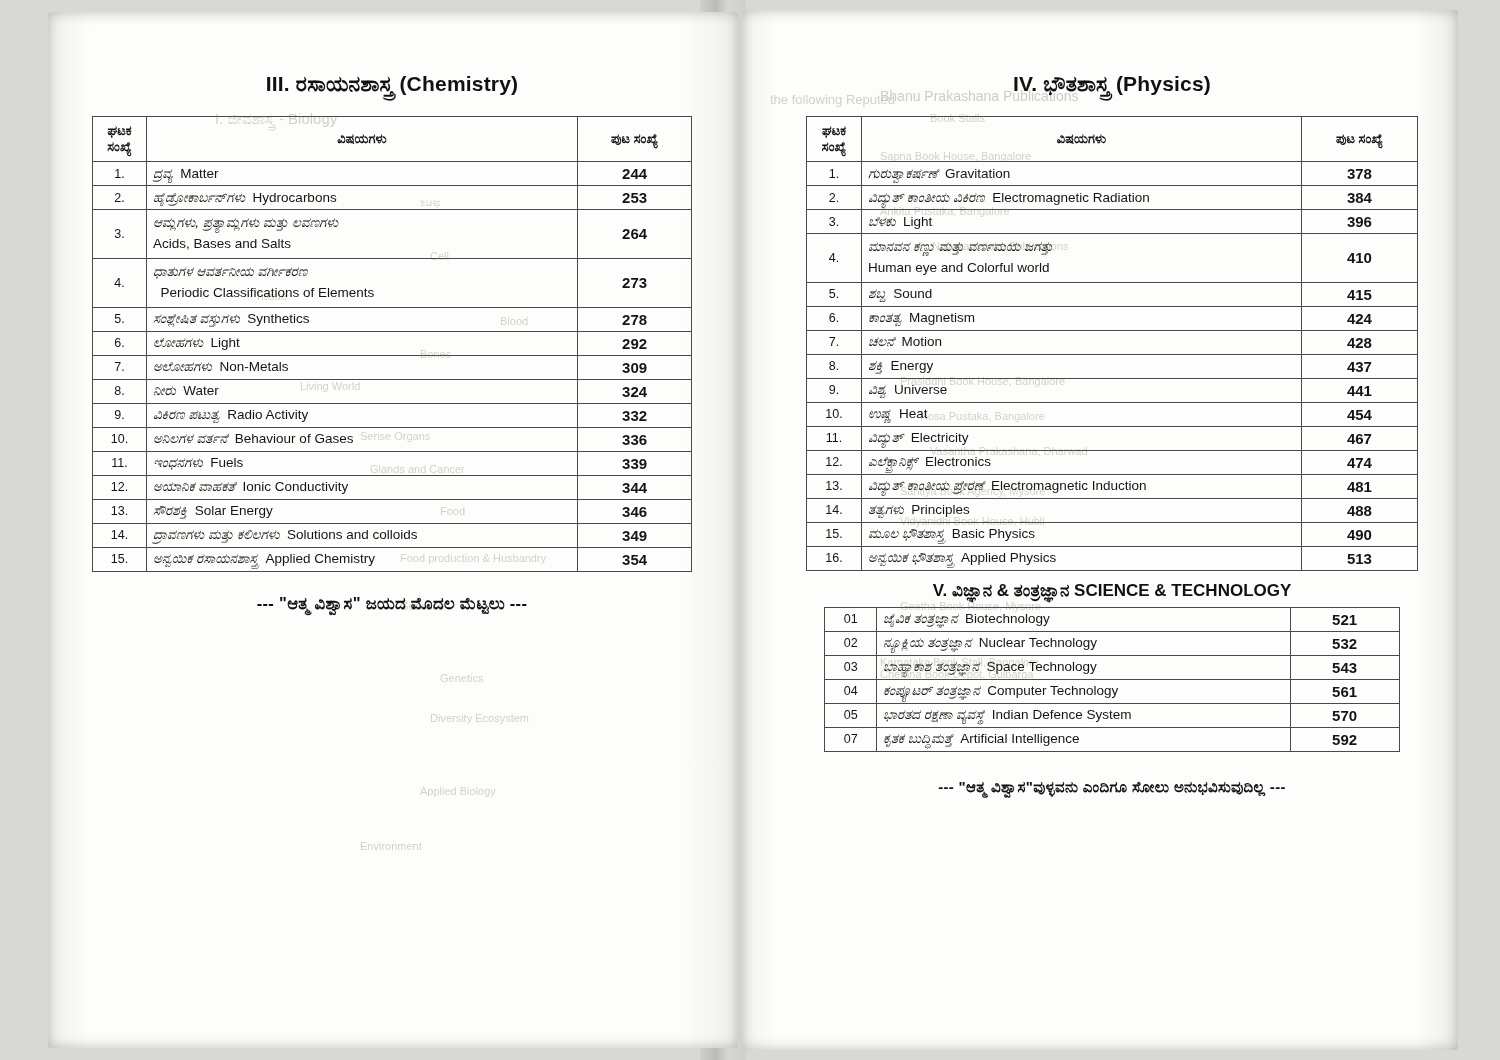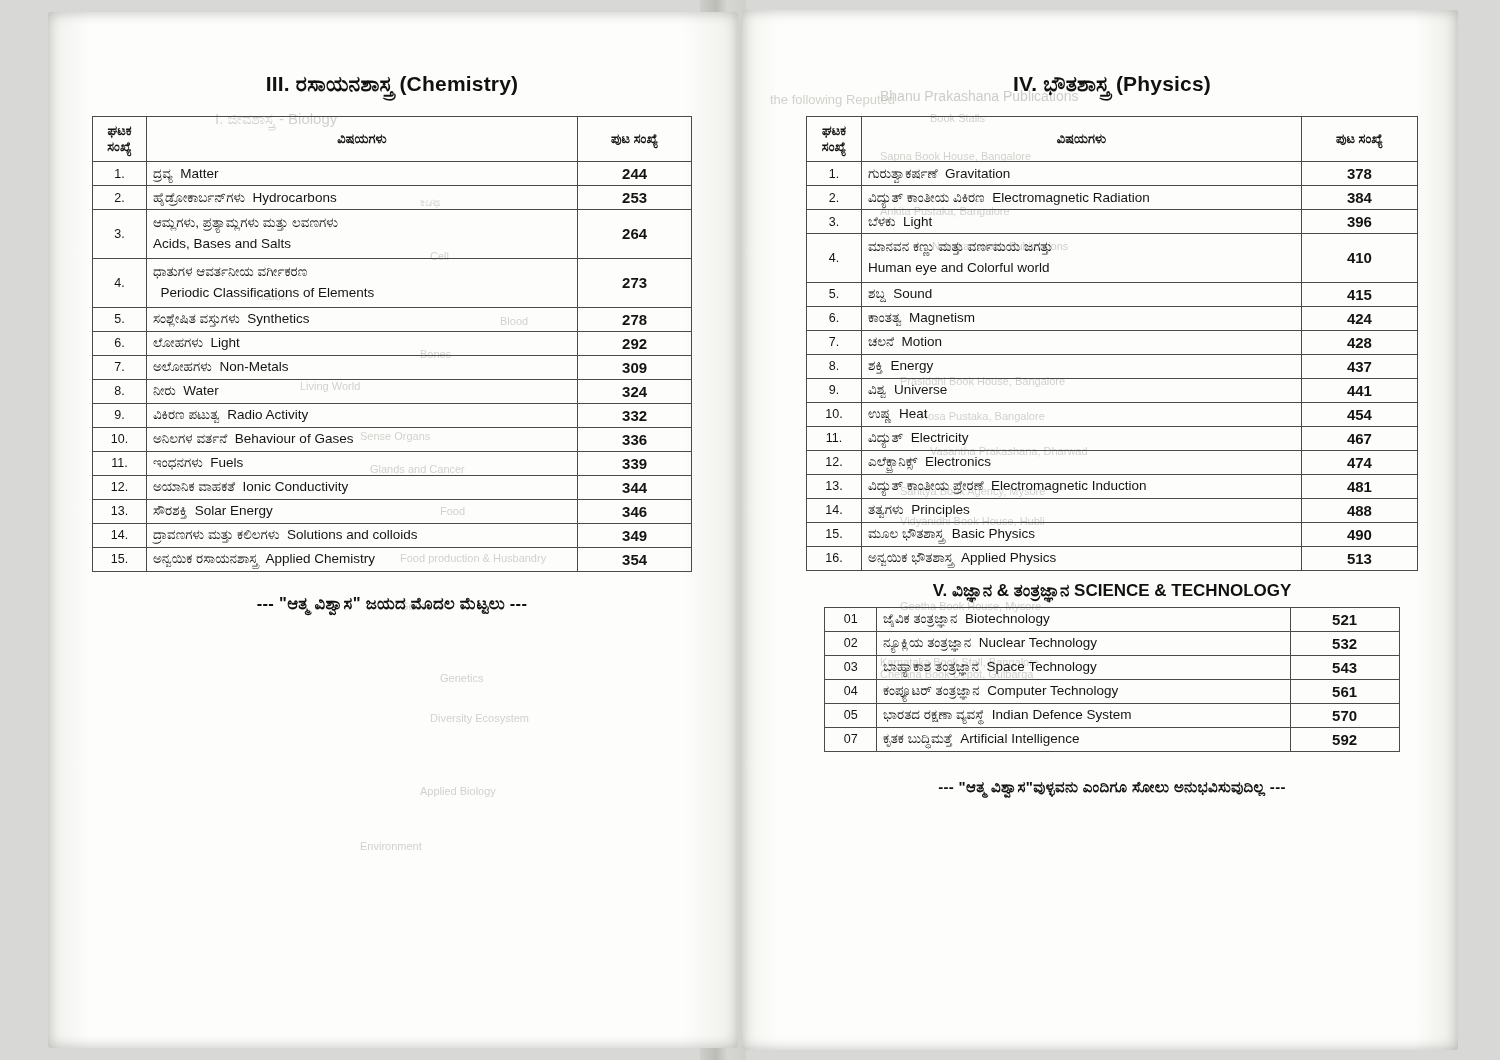--- a/index.html
+++ b/index.html
@@ -48,21 +48,21 @@
     padding:3px 6px;
     vertical-align:middle;
   }
   table.toc th{
     font-size:13px;font-weight:bold;text-align:center;
     padding:6px 4px;
   }
   .c-num{width:9%;text-align:center;font-size:12.5px;}
   .c-sub{width:72%;text-align:left;}
   .c-pg{width:19%;text-align:center;font-weight:bold;font-size:15px;}
-  .kn{font-size:13.5px;}
+  .kn{font-size:13.5px;font-style:italic;}
   .en{font-size:13.5px;}
   .two-line td.c-sub{line-height:1.55;}
   .footer-note{
     text-align:center;font-size:16.5px;font-weight:bold;color:#111;
     margin-top:22px;letter-spacing:.3px;
   }
   h3.sub-title{
     font-size:17px;font-weight:bold;color:#111;text-align:center;
     margin:10px 0 6px 0;
   }

